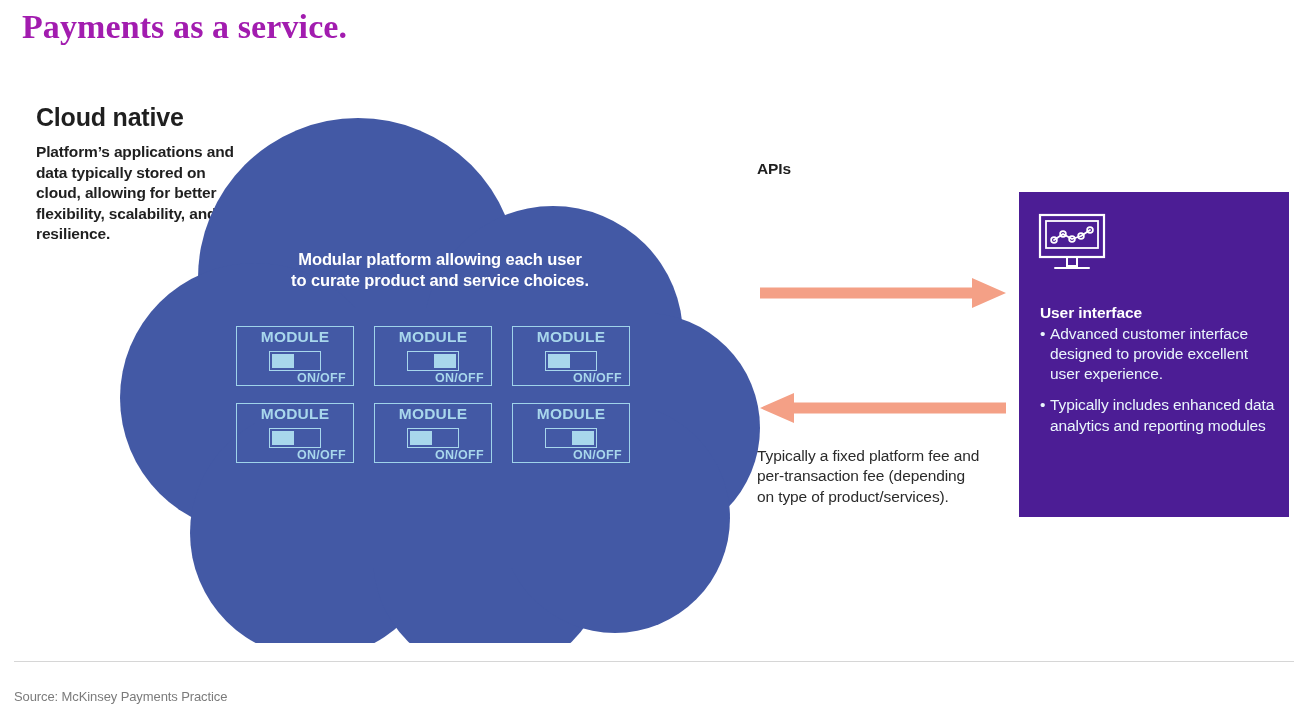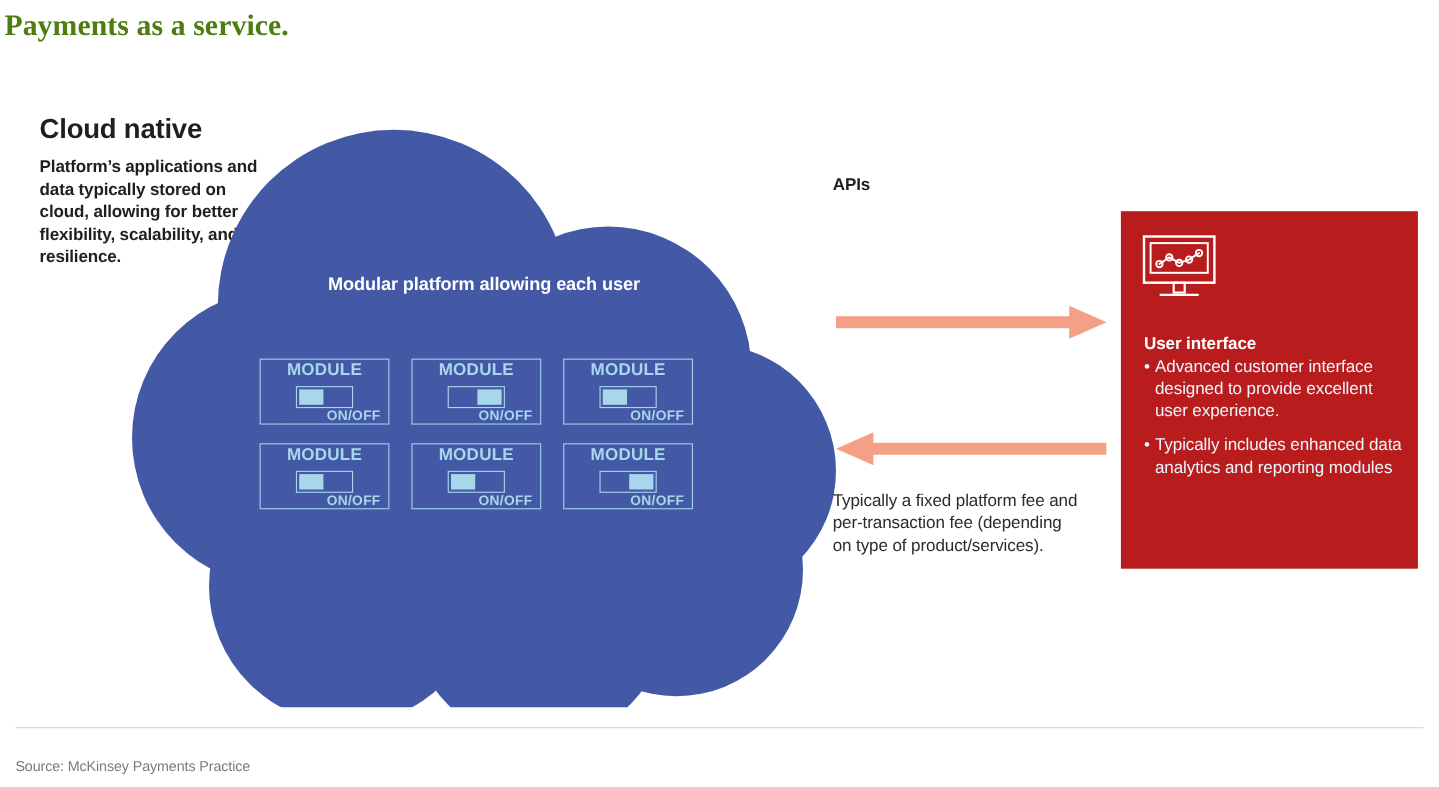--- a/index.html
+++ b/index.html
@@ -12,26 +12,26 @@
     height: 715px;
     position: relative;
     overflow: hidden;
     font-family: "Liberation Sans", sans-serif;
     -webkit-font-smoothing: antialiased;
   }
 
   
   #page-title {
     position: absolute;
-    left: 4px;
+    left: 22px;
     top: 8px;
     font-family: "Liberation Serif", serif;
-    font-size: 27px;
-    font-weight: 700;
-    color: #4d7c0f;
+    font-size: 34px;
+    font-weight: 700;
+    color: #a21caf;
     letter-spacing: 0.1px;
     white-space: nowrap;
   }
 
   
   #cloud-native-block {
     position: absolute;
     left: 36px;
     top: 103px;
     width: 205px;
@@ -160,21 +160,21 @@
   #arrow-from-ui { left: 760px; top: 393px; width: 246px; height: 30px; }
   .flow-arrow svg { display: block; width: 100%; height: 100%; }
 
   
   #ui-panel {
     position: absolute;
     left: 1019px;
     top: 192px;
     width: 270px;
     height: 325px;
-    background: #b91c1c;
+    background: #4c1d95;
     box-sizing: border-box;
   }
   #ui-monitor-icon {
     position: absolute;
     left: 19px;
     top: 21px;
     width: 68px;
     height: 60px;
   }
   #ui-monitor-icon svg { display: block; width: 100%; height: 100%; }
@@ -244,20 +244,21 @@
       <circle cx="210" cy="425" r="125"></circle>
       <circle cx="385" cy="450" r="117"></circle>
       <circle cx="510" cy="410" r="115"></circle>
       <rect x="150" y="200" width="400" height="260"></rect>
     </g>
   </svg>
 </div>
 
 <div id="cloud-caption">
   <div>Modular platform allowing each user</div>
+  <div>to curate product and service choices.</div>
 </div>
 
 <div id="module-grid">
 
   <div class="module-card">
     <div class="module-label">MODULE</div>
     <div class="module-toggle-row">
       <div class="toggle-track pos-left">
         <div class="toggle-knob"></div>
       </div>

